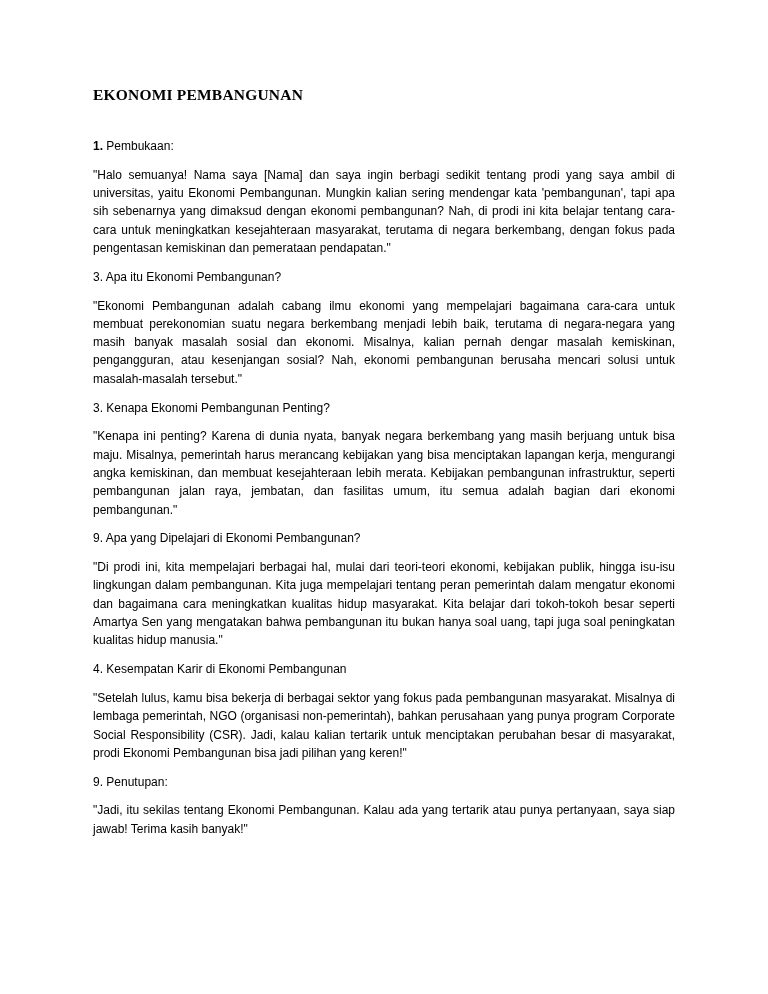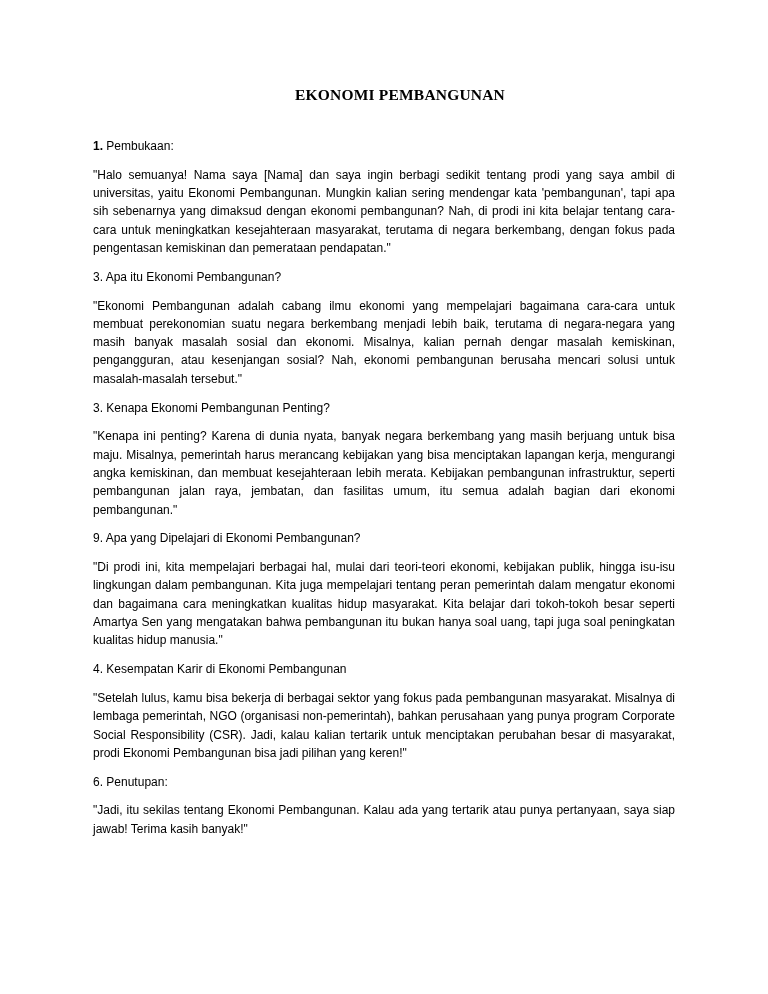--- a/index.html
+++ b/index.html
@@ -17,23 +17,22 @@
     }
     .page {
       position: absolute;
       left: 93px;
       top: 0;
       width: 582px;
     }
     .title {
       position: absolute;
       top: 86px;
-      left: 16px;
+      left: 0;
       width: 582px;
-      text-align: center;
       font-family: "Liberation Serif", serif;
       font-weight: bold;
       font-size: 15.5px;
       letter-spacing: 0.2px;
       margin: 0;
     }
     .content {
       position: absolute;
       top: 137px;
       left: 0;
@@ -70,17 +69,17 @@
 
     <p class="heading">3. Kenapa Ekonomi Pembangunan Penting?</p>
     <p class="para">"Kenapa ini penting? Karena di dunia nyata, banyak negara berkembang yang masih berjuang untuk bisa maju. Misalnya, pemerintah harus merancang kebijakan yang bisa menciptakan lapangan kerja, mengurangi angka kemiskinan, dan membuat kesejahteraan lebih merata. Kebijakan pembangunan infrastruktur, seperti pembangunan jalan raya, jembatan, dan fasilitas umum, itu semua adalah bagian dari ekonomi pembangunan."</p>
 
     <p class="heading">9. Apa yang Dipelajari di Ekonomi Pembangunan?</p>
     <p class="para">"Di prodi ini, kita mempelajari berbagai hal, mulai dari teori-teori ekonomi, kebijakan publik, hingga isu-isu lingkungan dalam pembangunan. Kita juga mempelajari tentang peran pemerintah dalam mengatur ekonomi dan bagaimana cara meningkatkan kualitas hidup masyarakat. Kita belajar dari tokoh-tokoh besar seperti Amartya Sen yang mengatakan bahwa pembangunan itu bukan hanya soal uang, tapi juga soal peningkatan kualitas hidup manusia."</p>
 
     <p class="heading">4. Kesempatan Karir di Ekonomi Pembangunan</p>
     <p class="para">"Setelah lulus, kamu bisa bekerja di berbagai sektor yang fokus pada pembangunan masyarakat. Misalnya di lembaga pemerintah, NGO (organisasi non-pemerintah), bahkan perusahaan yang punya program Corporate Social Responsibility (CSR). Jadi, kalau kalian tertarik untuk menciptakan perubahan besar di masyarakat, prodi Ekonomi Pembangunan bisa jadi pilihan yang keren!"</p>
 
-    <p class="heading">6. Penutupan:</p>
+    <p class="heading">9. Penutupan:</p>
     <p class="para">"Jadi, itu sekilas tentang Ekonomi Pembangunan. Kalau ada yang tertarik atau punya pertanyaan, saya siap jawab! Terima kasih banyak!"</p>
 
   </div>
 </div>
 
 </body></html>

